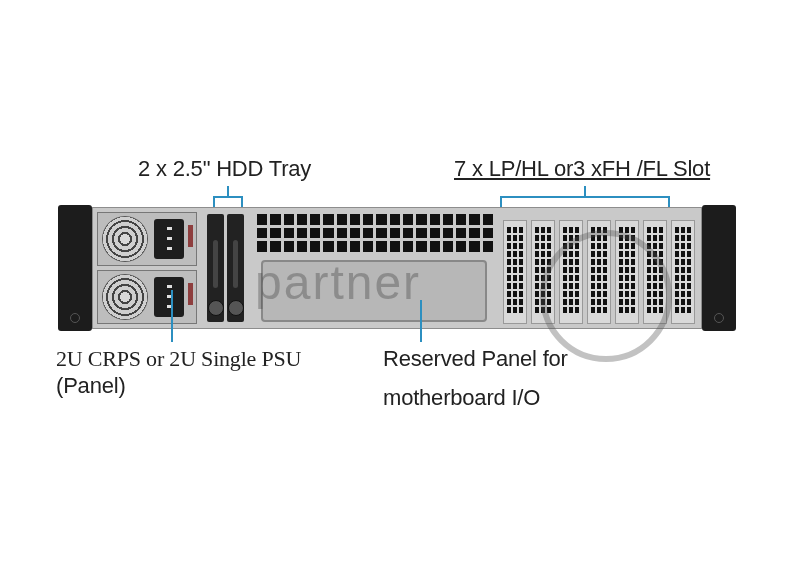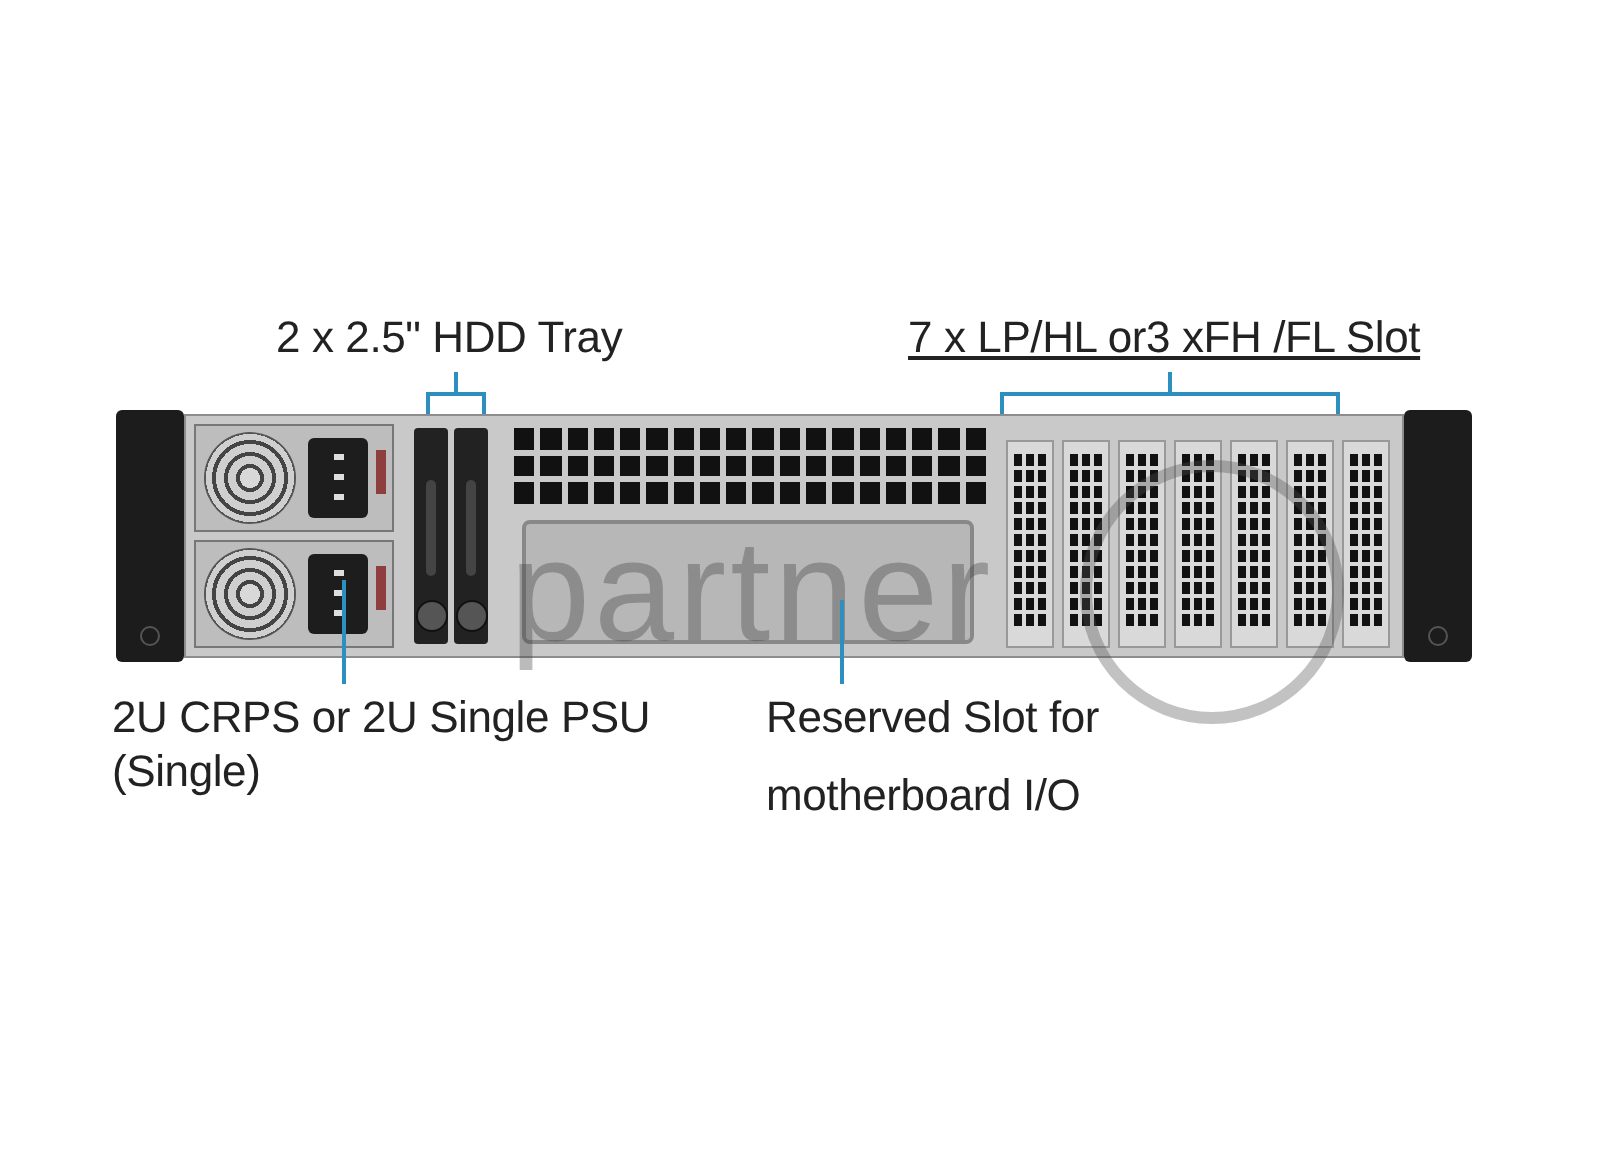--- a/index.html
+++ b/index.html
@@ -18,21 +18,21 @@
   .hdd{position:absolute;top:6px;width:17px;height:108px;background:#222;border-radius:2px;}
   .hdd .slot{position:absolute;left:6px;top:26px;width:5px;height:48px;background:#444;border-radius:3px;}
   .hdd .knob{position:absolute;left:1px;bottom:6px;width:14px;height:14px;border-radius:50%;background:#555;border:1px solid #111;}
   .vent{position:absolute;left:164px;top:6px;width:236px;height:38px;display:grid;grid-template-columns:repeat(18,1fr);grid-template-rows:repeat(3,1fr);gap:3px;}
   .vent span{background:#111;}
   .io{position:absolute;left:168px;top:52px;width:226px;height:62px;background:#b7b7b7;border:2px solid #888;border-radius:4px;box-sizing:border-box;}
   .slots{position:absolute;left:410px;top:12px;width:192px;height:104px;display:flex;gap:4px;}
   .pcie{flex:1;background:#d9d9d9;border:1px solid #999;display:grid;grid-template-columns:repeat(3,1fr);grid-auto-rows:6px;gap:2px;padding:6px 3px;box-sizing:border-box;}
   .pcie i{background:#111;display:block;}
   .callout{position:absolute;background:#2c8fc0;}
-  .watermark{position:absolute;left:255px;top:255px;font-size:72px;color:rgba(60,60,60,0.35);font-family:"Liberation Sans",sans-serif;letter-spacing:2px;}
+  .watermark{position:absolute;left:255px;top:255px;font-size:48px;color:rgba(60,60,60,0.35);font-family:"Liberation Sans",sans-serif;letter-spacing:2px;}
   .wm-circle{position:absolute;left:540px;top:230px;width:120px;height:120px;border-radius:50%;border:6px solid rgba(80,80,80,0.35);}
 </style>
 </head>
 <body>
 
 <div class="label" style="left:138px;top:155px;">2 x 2.5" HDD Tray</div>
 <div class="label" style="left:454px;top:155px;text-decoration:underline;">7 x LP/HL or3 xFH /FL Slot</div>
 
 <div class="callout" style="left:213px;top:196px;width:30px;height:2px;"></div>
 <div class="callout" style="left:213px;top:196px;width:2px;height:22px;"></div>
@@ -384,16 +384,16 @@
       </div>
   </div>
 </div>
 
 <div class="watermark">partner</div>
 <div class="wm-circle"></div>
 
 <div class="callout" style="left:171px;top:290px;width:2px;height:52px;"></div>
 <div class="callout" style="left:420px;top:300px;width:2px;height:42px;"></div>
 
-<div class="label" style="left:56px;top:345px;">2U CRPS or 2U Single PSU</div>
-<div class="label" style="left:56px;top:372px;">(Single)</div>
-<div class="label" style="left:383px;top:345px;">Reserved Slot for</div>
+<div class="label" style="left:56px;top:345px;font-family:Liberation Serif, serif;">2U CRPS or 2U Single PSU</div>
+<div class="label" style="left:56px;top:372px;">(Panel)</div>
+<div class="label" style="left:383px;top:345px;">Reserved Panel for</div>
 <div class="label" style="left:383px;top:384px;">motherboard I/O</div>
 
 </body></html>

